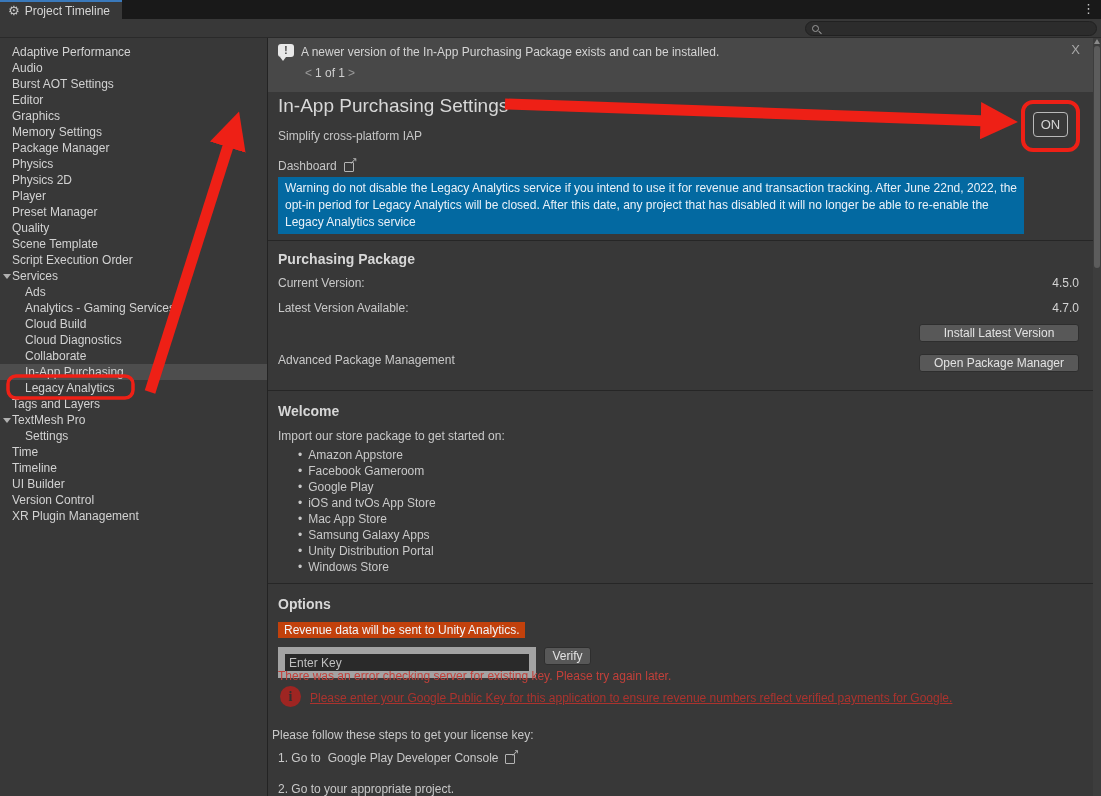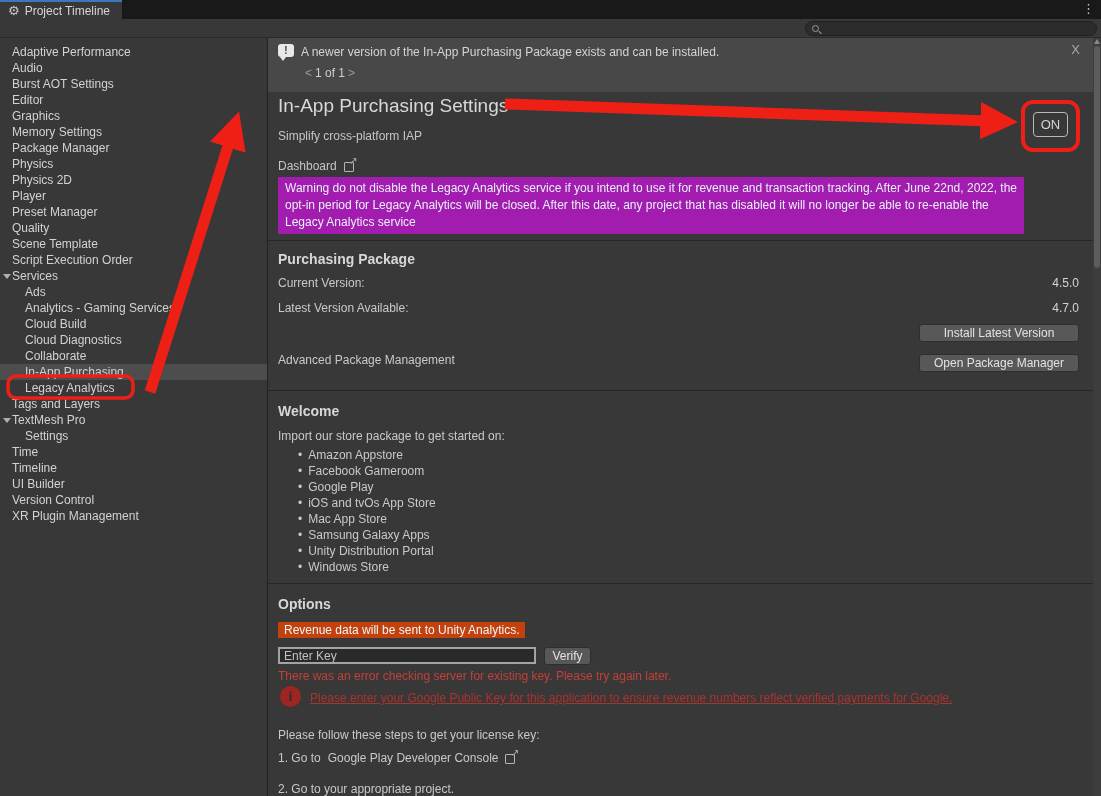--- a/index.html
+++ b/index.html
@@ -48,41 +48,41 @@
   .pager-arrow { color:#9a9a9a; cursor:pointer; padding:0 3px; }
   #banner-close { position:absolute; right:14px; top:4px; color:#a8a8a8; font-size:13px; cursor:pointer; }
   .divider { position:absolute; left:0; width:826px; height:1px; background:#262626; }
   #page-title { position:absolute; left:10px; top:57px; font-size:19px; color:#d8d8d8; }
   #subtitle { position:absolute; left:10px; top:91px; color:#c6c6c6; }
   .row-flex { display:flex; align-items:center; gap:7px; }
   #dashboard-row { position:absolute; left:10px; top:114px; color:#c6c6c6;margin-top:7px; }
   .extlink { position:relative; width:12px; height:12px; display:inline-block; }
   .extlink::before { content:''; position:absolute; left:0; bottom:0; width:8px; height:8px; border:1.3px solid #b4b4b4; border-radius:1px; }
   .extlink::after { content:'\2197'; position:absolute; right:-2px; top:-5px; font-size:10px; color:#b4b4b4; }
-  #warnbox { position:absolute; left:10px; top:139px; width:746px; background:#a21caf; color:#eaf1f8;
+  #warnbox { position:absolute; left:10px; top:139px; width:746px; background:#0369a1; color:#eaf1f8;
     padding:3px 7px; line-height:17px; }
   .h2 { position:absolute; left:10px; font-size:14px; font-weight:bold; color:#d7d7d7; }
   .label { position:absolute; left:10px; color:#c9c9c9; }
   .rval { position:absolute; right:14px; color:#d4d4d4; }
   .ubtn { position:absolute; background:#585858; border:1px solid #2e2e2e; border-radius:3px;
     color:#e2e2e2; font-size:12px; font-family:inherit; text-align:center; cursor:pointer; line-height:16px; }
   #bullets { position:absolute; left:30px; top:409px; list-style:none; }
   #bullets li { height:16px; line-height:16px; color:#c9c9c9; }
   #bullets li::before { content:'\2022'; margin-right:6px; color:#c9c9c9; }
   #revenue-note { position:absolute; left:10px; top:584px; background:#c2410c; color:#f0f5fa; padding:1px 6px; }
-  #key-input { position:absolute; left:10px; top:609px; width:258px; height:17px; background:#2a2a2a;
-    border:2px solid #a3a3a3; color:#c0c0c0; font-size:12px; padding:0 4px; font-family:inherit; }
+  #key-input { position:absolute; left:10px; top:609px; width:258px; height:31px; background:#2a2a2a;
+    border:7px solid #a3a3a3; color:#c0c0c0; font-size:12px; padding:0 4px; font-family:inherit; }
   #key-input::placeholder { color:#c0c0c0; opacity:1; }
   #verify-btn { left:276px; top:609px; width:47px; height:18px; }
   .err1 { position:absolute; left:10px; top:631px; color:#c2403a; }
   #err2-row { position:absolute; left:12px; top:648px; display:flex; align-items:flex-start; gap:9px; }
   .info-ico { width:21px; height:21px; border-radius:50%; background:#9e2522; color:#35302f; font-weight:bold;
     font-size:14px; text-align:center; line-height:21px; flex:0 0 auto; font-family:"Liberation Serif","DejaVu Serif",serif; }
   #err2-text { color:#ab332e; padding-top:5px;text-decoration:underline; }
-  #steps-intro { position:absolute; left:10px; top:690px; color:#c9c9c9; }
+  #steps-intro { position:absolute; left:4px; top:690px; color:#c9c9c9; }
   #step1-row { position:absolute; left:10px; top:713px; color:#c9c9c9; }
   #step2 { position:absolute; left:10px; top:744px; color:#c9c9c9; }
   #on-btn { position:absolute; left:765px; top:74px; width:35px; height:25px; background:transparent;
     border:1px solid #b9b9b9; border-radius:4px; color:#d4d4d4; font-size:13px; font-family:inherit; cursor:pointer; }
   
   #scrollbar { position:absolute; right:0; top:38px; width:8px; bottom:0; background:#3d3d3d; }
   #scroll-up { position:absolute; top:1px; left:1px; width:0; height:0;
     border-left:3px solid transparent; border-right:3px solid transparent; border-bottom:5px solid #8a8a8a; }
   #scroll-thumb { position:absolute; top:8px; left:1px; width:6px; height:222px; background:#5c5c5c; border-radius:3px; }
   

